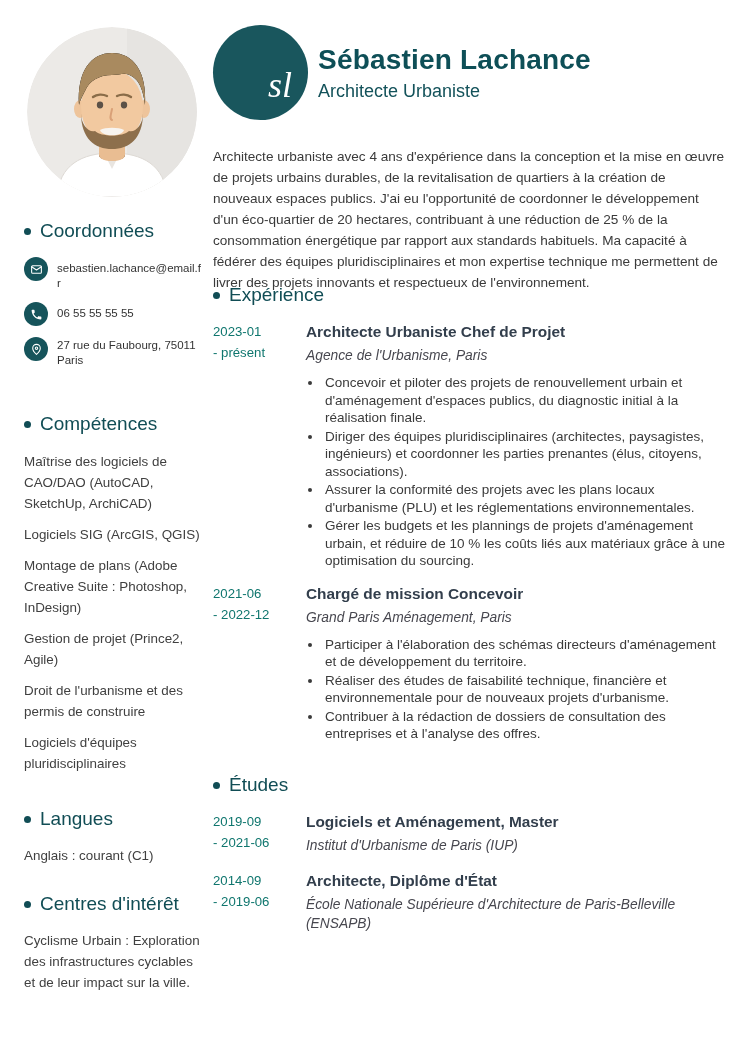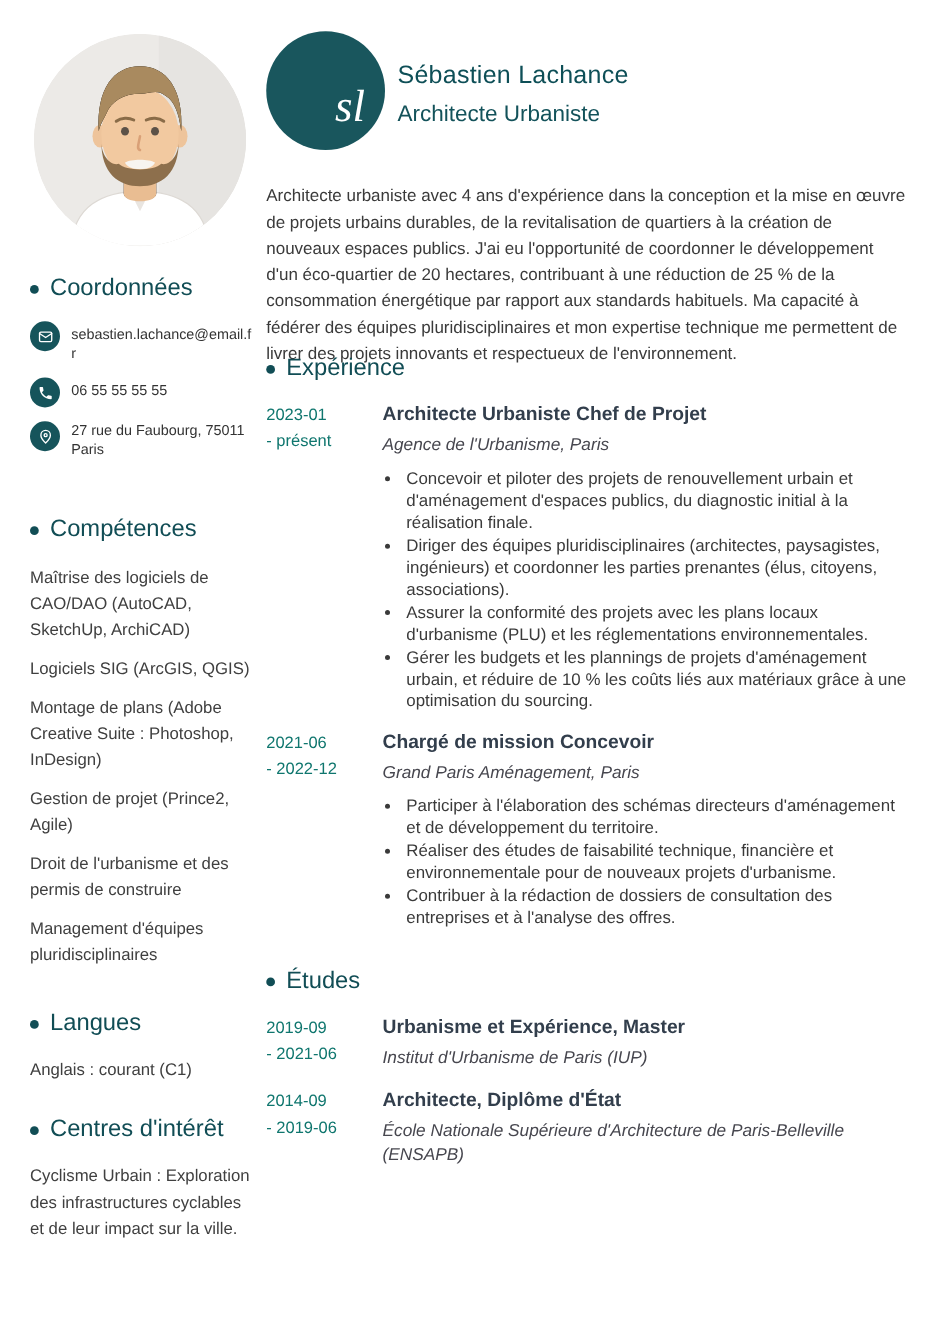--- a/index.html
+++ b/index.html
@@ -31,21 +31,21 @@
     width: 95px; height: 95px; border-radius: 50%;
     background: #19565d; color: #ffffff;
     font-family: "Liberation Serif", serif; font-style: italic;
     font-size: 36px;
     display: flex; align-items: flex-end; justify-content: flex-end;
     padding: 0 16px 14px 0;
     flex-shrink: 0;
   }
   .name-block { margin-left: 10px; padding-top: 17px; }
   .person-name {
-    font-size: 20px; font-weight: normal; color: #0e4f57;
+    font-size: 28px; font-weight: bold; color: #0e4f57;
     letter-spacing: 0.2px; line-height: 36px;
   }
   .person-title { font-size: 18px; color: #13525a; margin-top: 3px; }
 
   
   .summary {
     position: absolute; left: 213px; top: 146px; width: 514px;
     font-size: 13.6px; line-height: 21px; color: #3a3a3a;
     text-align: left;
   }
@@ -193,21 +193,21 @@
     <h2 class="sec-head">
       <span class="sec-dot"></span>
       <span>Compétences</span>
     </h2>
     <div class="skill-list">
       <div class="skill-item">Maîtrise des logiciels de CAO/DAO (AutoCAD, SketchUp, ArchiCAD)</div>
       <div class="skill-item">Logiciels SIG (ArcGIS, QGIS)</div>
       <div class="skill-item">Montage de plans (Adobe Creative Suite : Photoshop, InDesign)</div>
       <div class="skill-item">Gestion de projet (Prince2, Agile)</div>
       <div class="skill-item">Droit de l'urbanisme et des permis de construire</div>
-      <div class="skill-item">Management d'équipes pluridisciplinaires</div>
+      <div class="skill-item">Logiciels d'équipes pluridisciplinaires</div>
     </div>
 
     <div class="gap" style="height:24px"></div>
     <h2 class="sec-head">
       <span class="sec-dot"></span>
       <span>Langues</span>
     </h2>
     <div class="lang-item">Anglais : courant (C1)</div>
 
     <div class="gap" style="height:27px"></div>
@@ -262,21 +262,21 @@
       <span class="sec-dot"></span>
       <span>Études</span>
     </h2>
 
     <section class="entry">
       <div class="entry-dates">
         <div>2019-09</div>
         <div>- 2021-06</div>
       </div>
       <div class="entry-body">
-        <div class="entry-title">Urbanisme et Expérience, Master</div>
+        <div class="entry-title">Logiciels et Aménagement, Master</div>
         <div class="entry-org">Institut d'Urbanisme de Paris (IUP)</div>
       </div>
     </section>
 
     <section class="entry">
       <div class="entry-dates">
         <div>2014-09</div>
         <div>- 2019-06</div>
       </div>
       <div class="entry-body">

